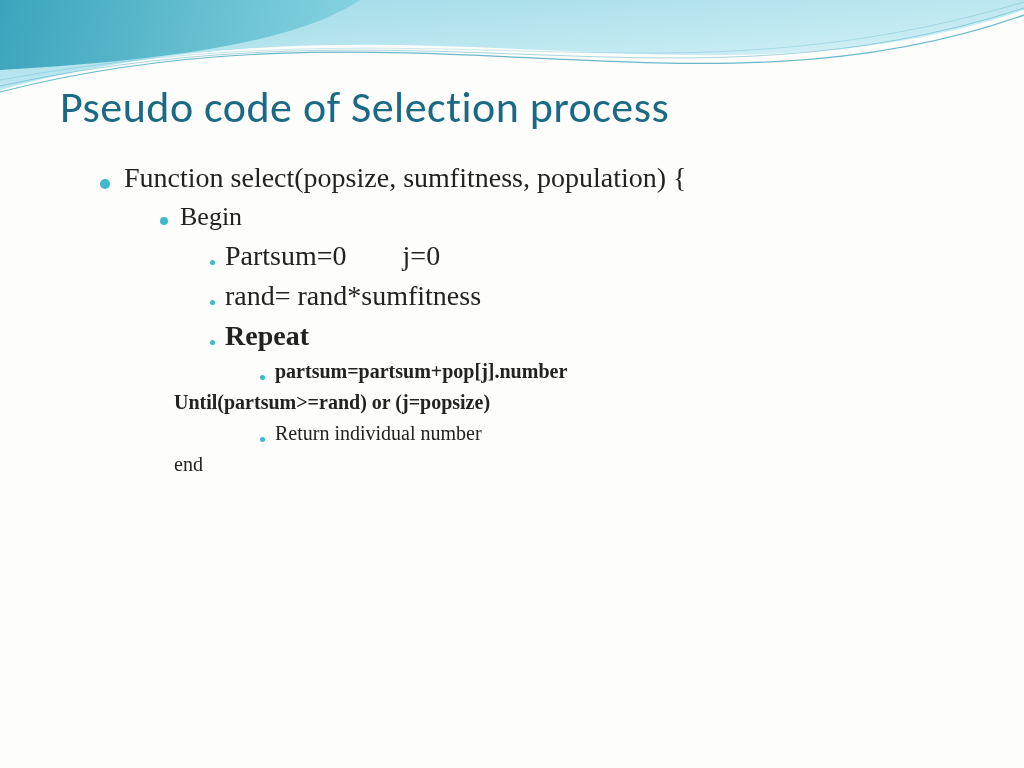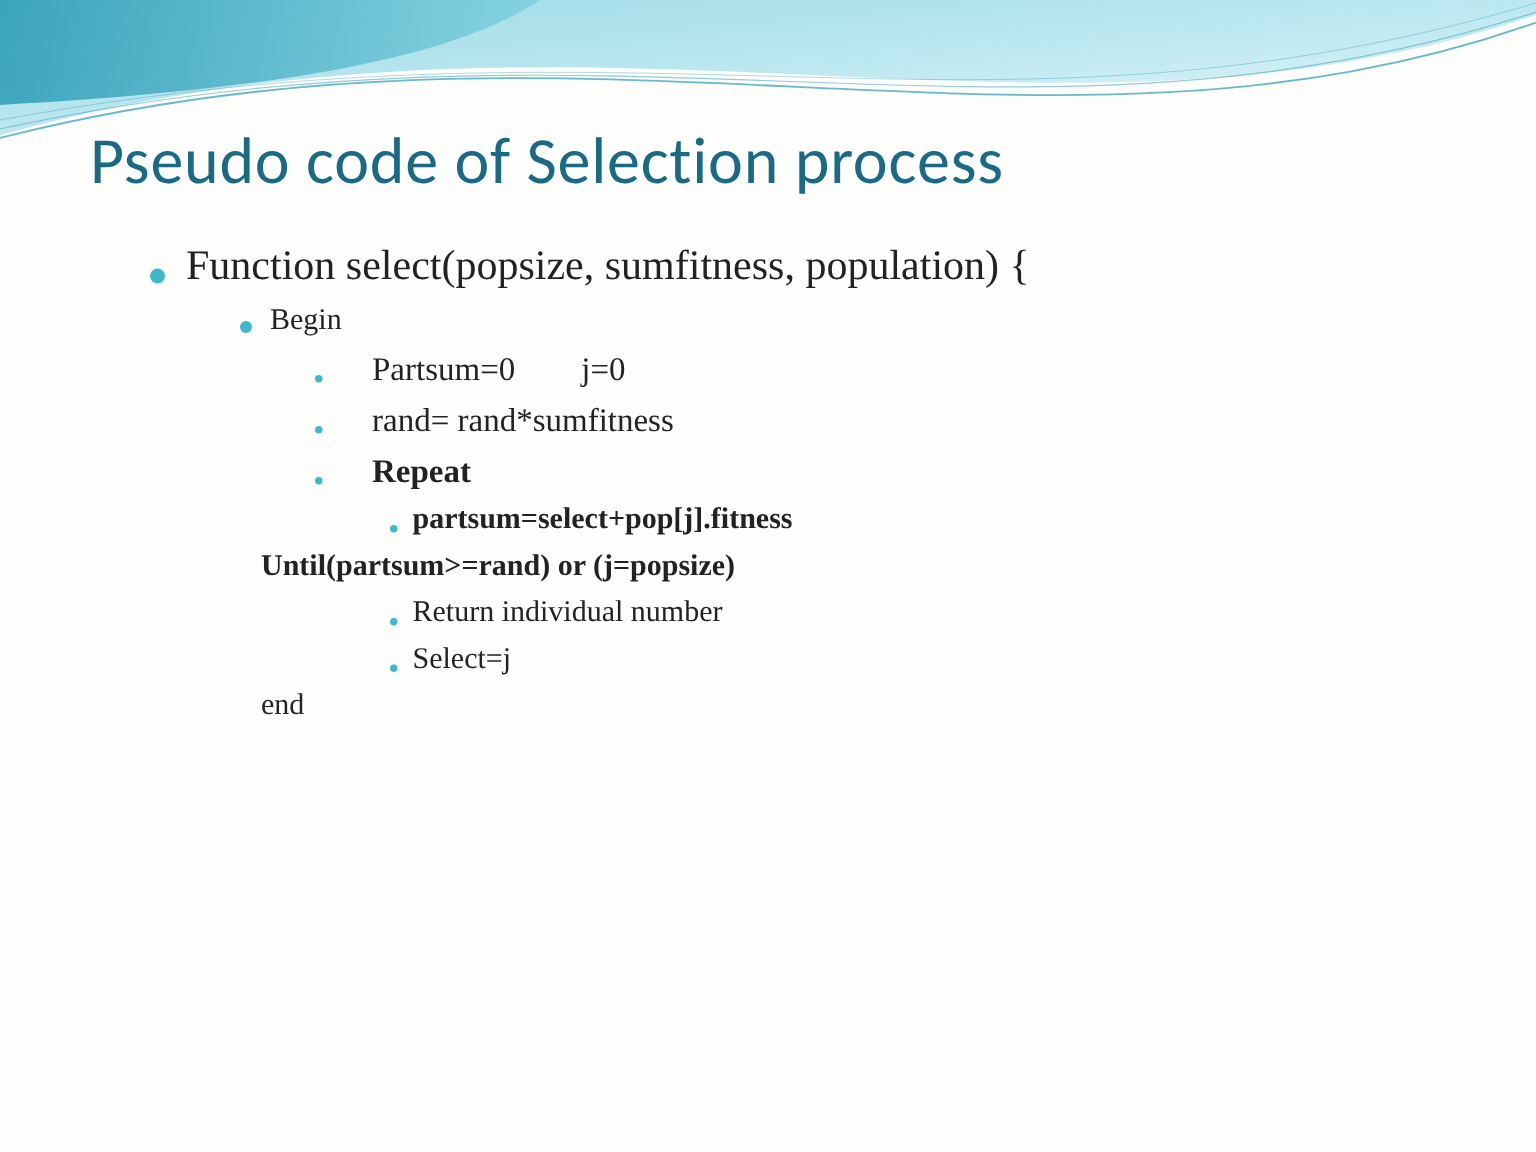--- a/index.html
+++ b/index.html
@@ -37,22 +37,22 @@
     background: #3fb8c9;
     border-radius: 50%;
     flex: 0 0 auto;
     margin-right: 14px;
     position: relative;
     top: 6px;
   }
   .dot.small { width: 8px; height: 8px; top: 4px; margin-right: 12px; }
   .dot.tiny  { width: 5px; height: 5px; top: 6px; margin-right: 10px; }
   .lvl1 { margin-left: 40px; font-size: 28px; color: #222; }
-  .lvl2 { margin-left: 100px; font-size: 20px; color: #222; }
-  .lvl3 { margin-left: 150px; font-size: 22px; color: #333; gap: 23px; }
+  .lvl2 { margin-left: 100px; font-size: 26px; color: #222; }
+  .lvl3 { margin-left: 150px; font-size: 28px; color: #333; }
   .lvl4 { margin-left: 200px; font-size: 20px; color: #333; }
   .lvl4-nodot { margin-left: 114px; font-size: 20px; color: #333; padding-left: 0; }
   .bold { font-weight: bold; }
   .txt { color: #222; }
 </style>
 </head>
 <body>
 
 <svg class="swoosh" viewBox="0 0 1024 140" preserveAspectRatio="none">
   <defs>
@@ -97,33 +97,29 @@
   </div>
 
   <div class="bullet-line lvl3">
     <span class="dot tiny"></span>
     <span class="txt bold">Repeat</span>
   </div>
 
 
   <div class="bullet-line lvl4">
     <span class="dot tiny"></span>
-    <span class="txt bold">partsum=select+pop[j].fitness</span>
+    <span class="txt bold">partsum=partsum+pop[j].number</span>
   </div>
 
   <div class="bullet-line lvl4-nodot">
     <span class="txt bold">Until(partsum&gt;=rand) or (j=popsize)</span>
   </div>
 
   <div class="bullet-line lvl4">
     <span class="dot tiny"></span>
     <span class="txt">Return individual number</span>
   </div>
 
-  <div class="bullet-line lvl4">
-    <span class="dot tiny"></span>
-    <span class="txt">Select=j</span>
-  </div>
 
   <div class="bullet-line lvl4-nodot">
     <span class="txt">end</span>
   </div>
 </div>
 
 </body></html>

